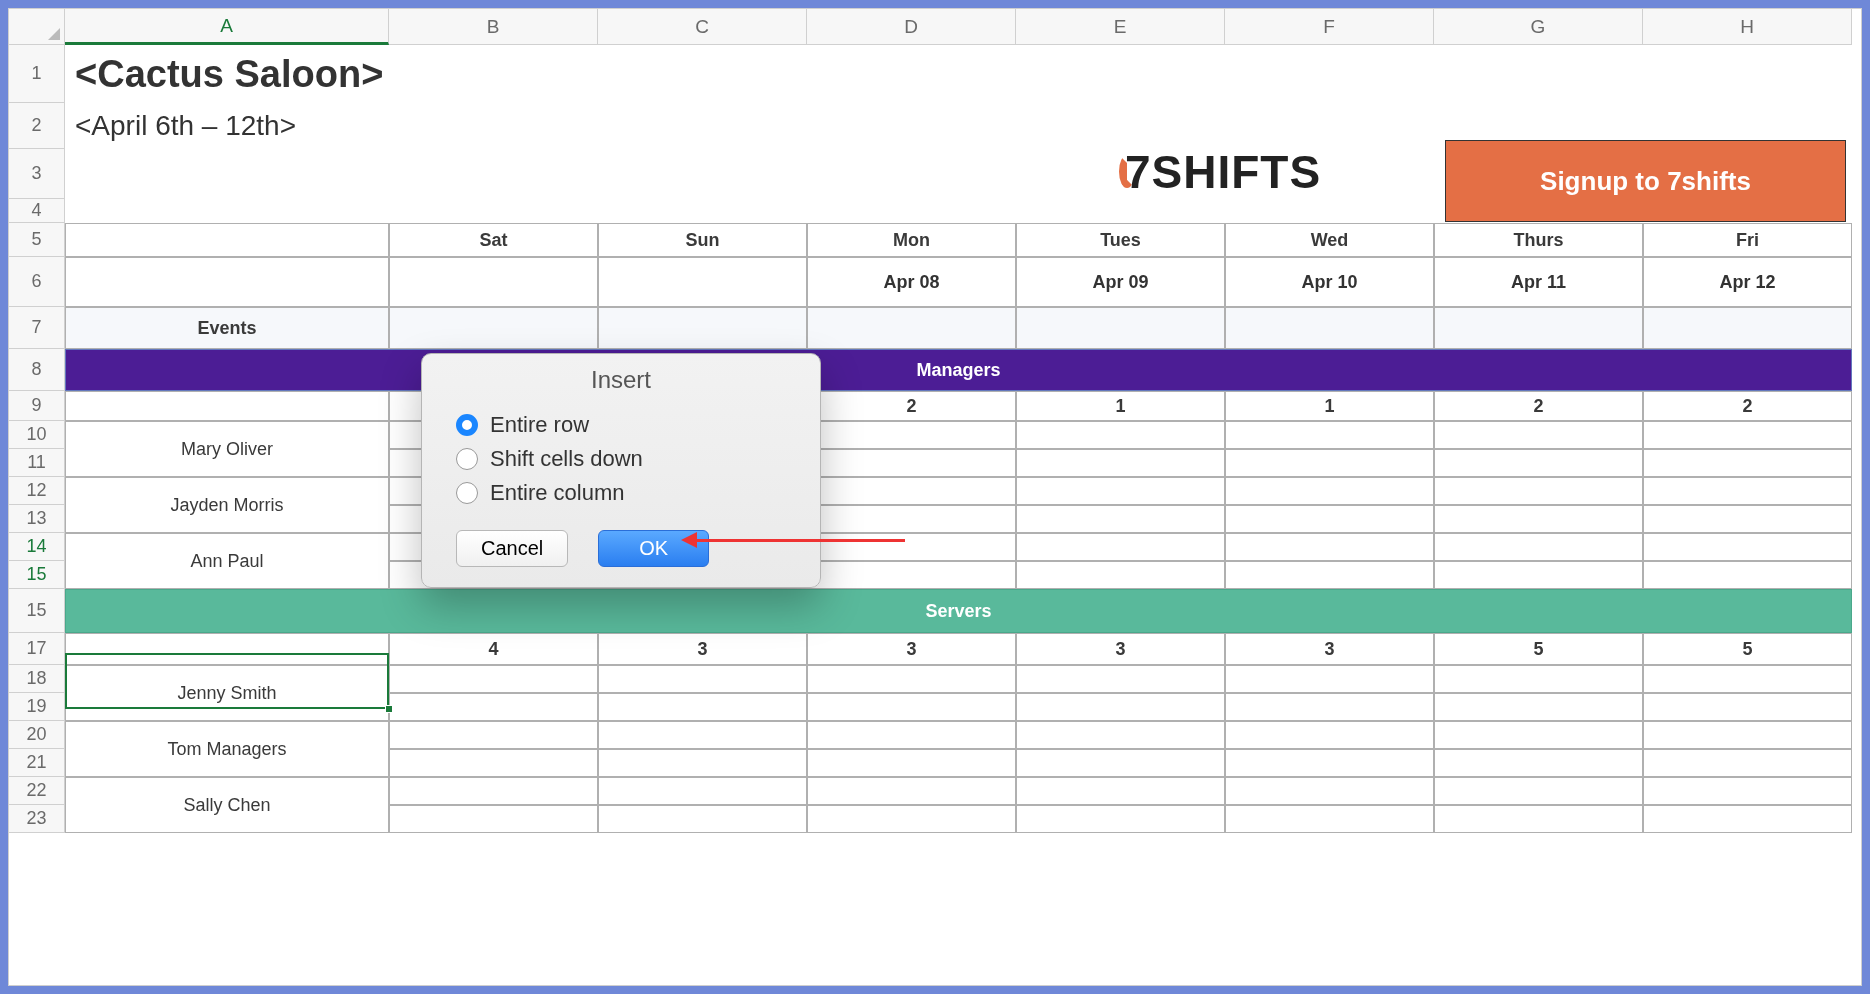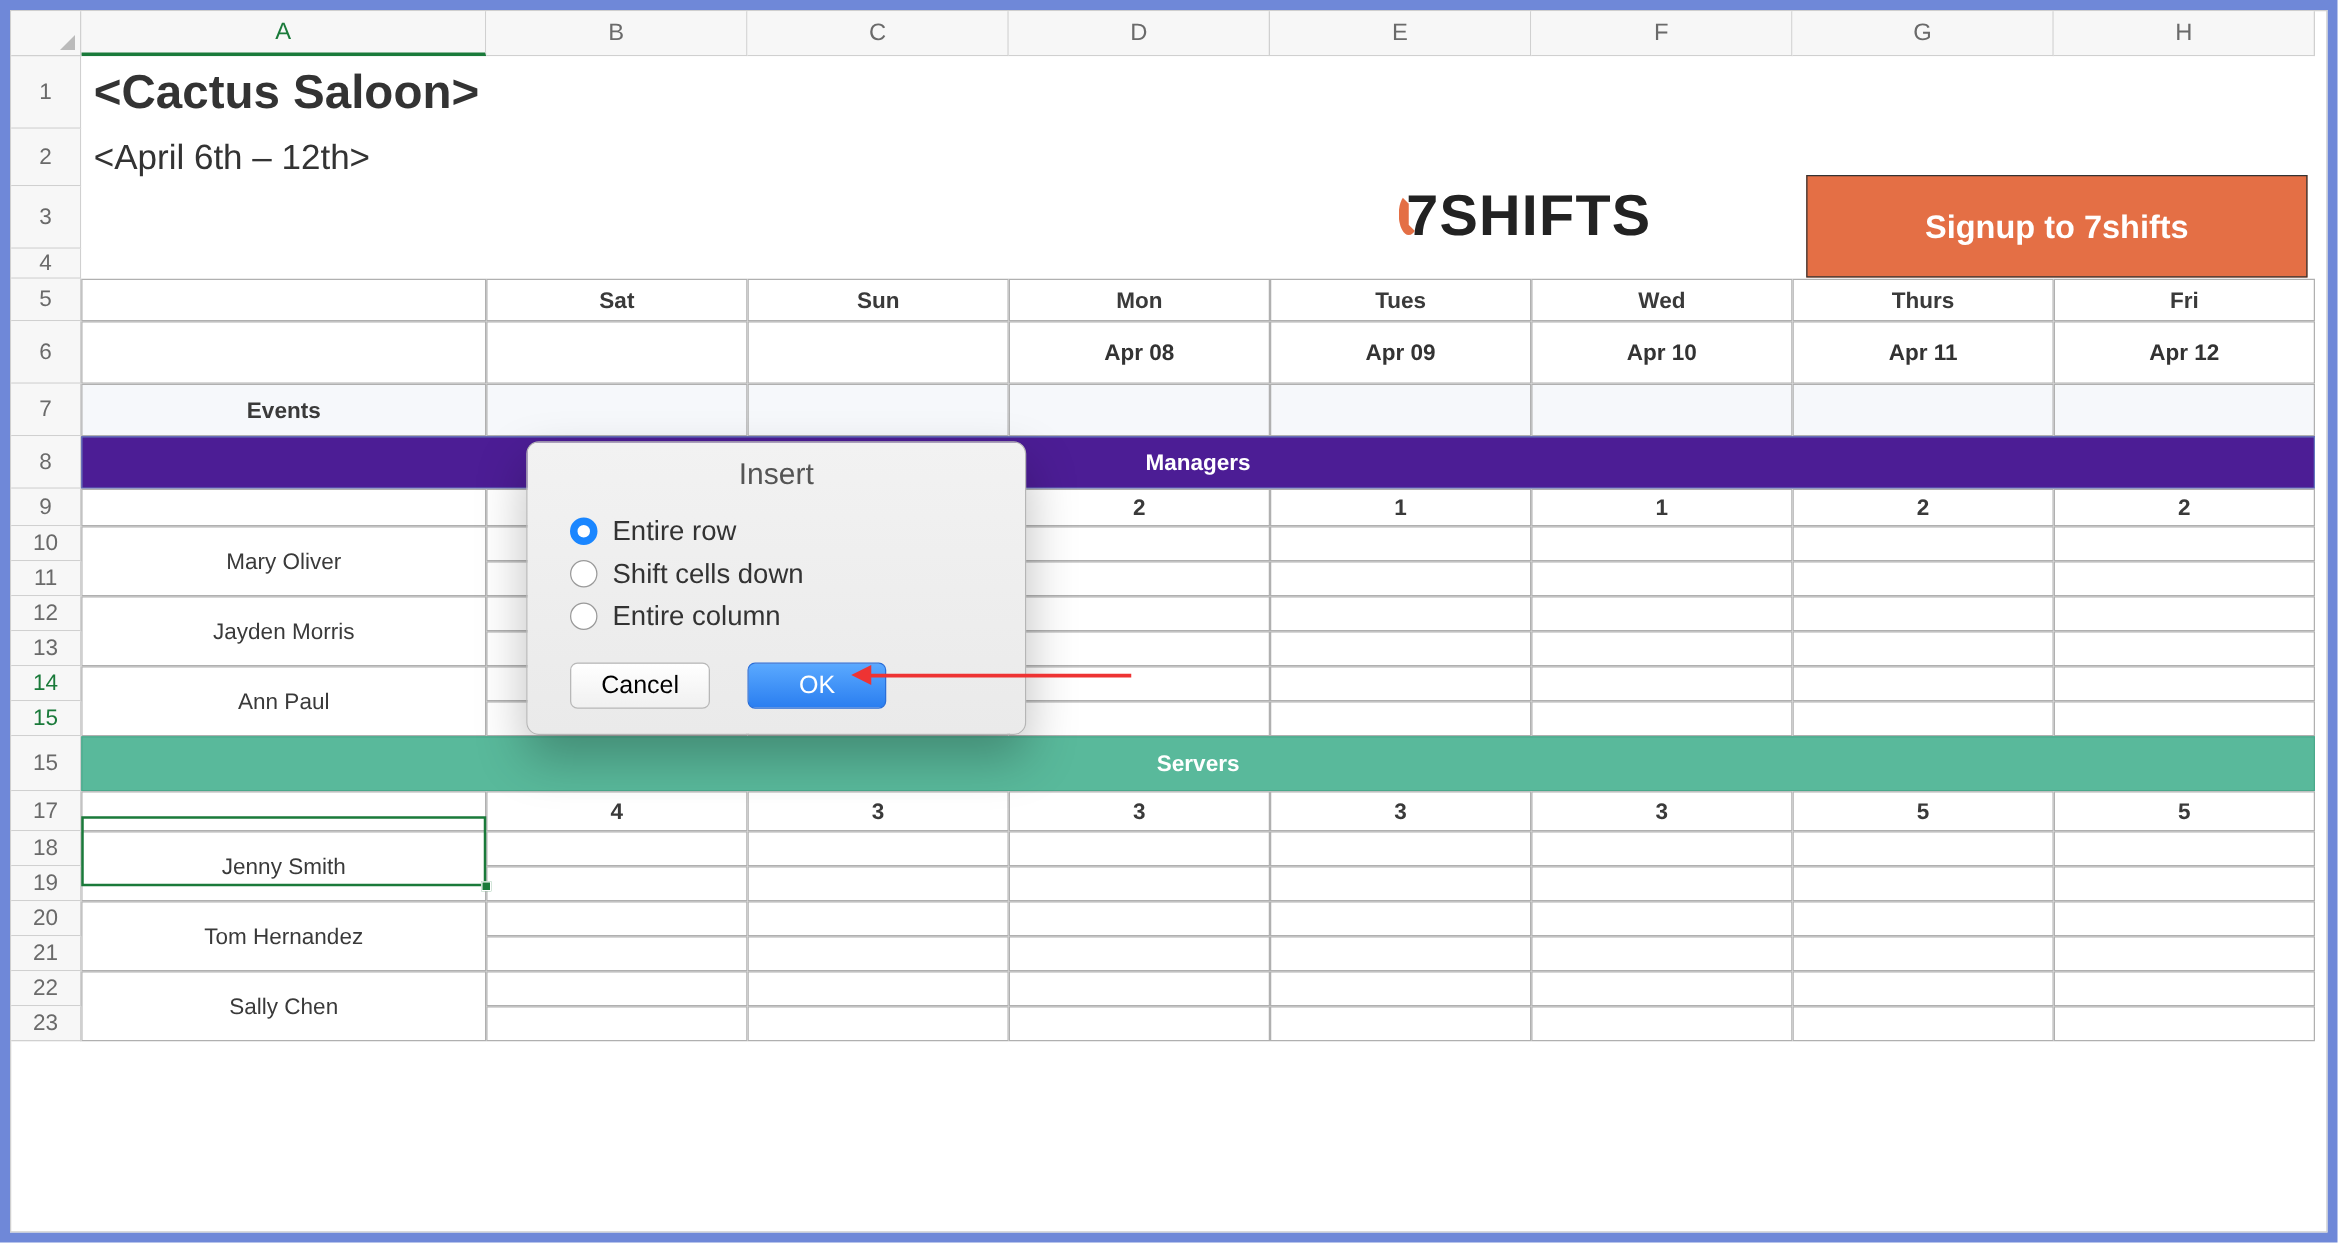--- a/index.html
+++ b/index.html
@@ -332,21 +332,21 @@
       <div class="cell tblcell" style="height: 28px;"></div>
       <div class="rowhdr" style="height: 28px;">19</div>
       <div class="cell tblcell" style="height: 28px;"></div>
       <div class="cell tblcell" style="height: 28px;"></div>
       <div class="cell tblcell" style="height: 28px;"></div>
       <div class="cell tblcell" style="height: 28px;"></div>
       <div class="cell tblcell" style="height: 28px;"></div>
       <div class="cell tblcell" style="height: 28px;"></div>
       <div class="cell tblcell" style="height: 28px;"></div>
       <div class="rowhdr" style="height: 28px;">20</div>
-      <div class="cell name" style="grid-row: span 2; height: 56px;">Tom Hernandez</div>
+      <div class="cell name" style="grid-row: span 2; height: 56px;">Tom Managers</div>
       <div class="cell tblcell" style="height: 28px;"></div>
       <div class="cell tblcell" style="height: 28px;"></div>
       <div class="cell tblcell" style="height: 28px;"></div>
       <div class="cell tblcell" style="height: 28px;"></div>
       <div class="cell tblcell" style="height: 28px;"></div>
       <div class="cell tblcell" style="height: 28px;"></div>
       <div class="cell tblcell" style="height: 28px;"></div>
       <div class="rowhdr" style="height: 28px;">21</div>
       <div class="cell tblcell" style="height: 28px;"></div>
       <div class="cell tblcell" style="height: 28px;"></div>

